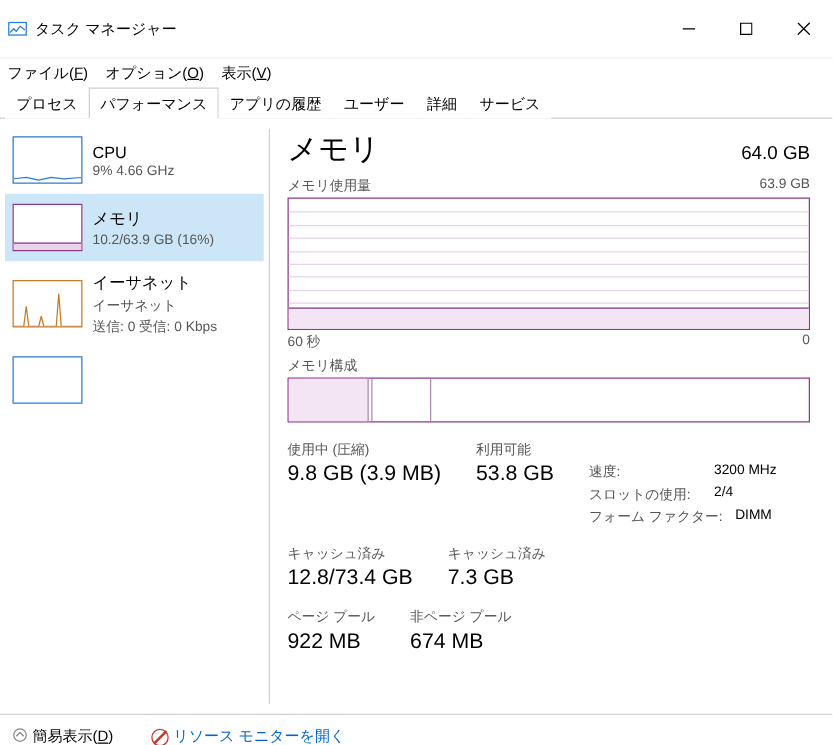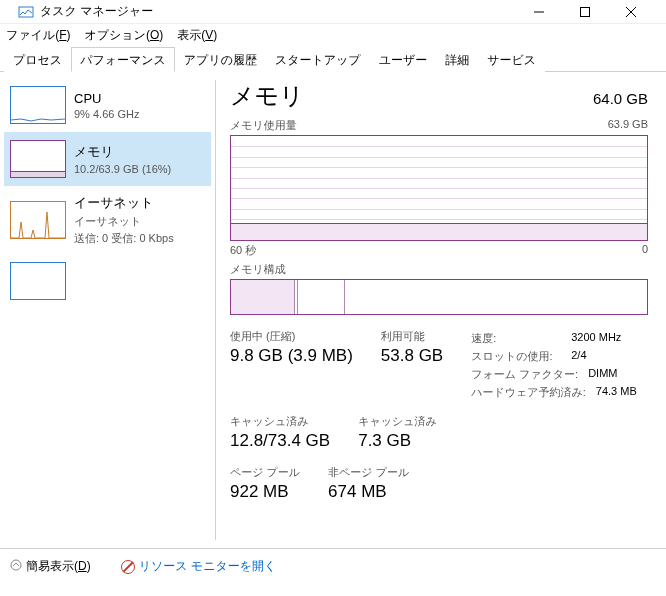--- a/index.html
+++ b/index.html
@@ -1,18 +1,18 @@
 <!DOCTYPE html>
 <html><head>
 <meta charset="utf-8">
 <style>
 * { margin: 0; padding: 0; box-sizing: border-box; font-family: "Yu Gothic UI", "Meiryo", sans-serif; }
 body { background: #fff; width: 666px; height: 596px; overflow: hidden; font-size: 12px; color: #000; }
 
-.titlebar { height: 24px; display: flex; align-items: center; padding: 0 12px; border-bottom: 1px solid #eee; }
+.titlebar { height: 47px; display: flex; align-items: center; padding: 0 0; border-bottom: 1px solid #eee; }
 .titlebar .icon { width: 16px; height: 16px; margin: 0 6px; }
 .titlebar .title { flex: 1; font-size: 12px; }
 .titlebar .winbtn { width: 46px; height: 30px; display: flex; align-items: center; justify-content: center; }
 
 .menubar { height: 22px; display: flex; align-items: center; padding: 0 6px; gap: 14px; font-size: 12px; }
 .menubar span u { text-decoration: underline; }
 
 .tabs { height: 26px; display: flex; border-bottom: 1px solid #d0d0d0; padding: 0 4px; }
 .tab { padding: 4px 8px; font-size: 12px; border: 1px solid transparent; border-bottom: none; position: relative; top: 1px; background: #fff; }
 .tab.active { border-color: #d0d0d0; border-bottom: 1px solid #fff; }
@@ -45,21 +45,21 @@
 .compchart { height: 36px; border: 1px solid #8b3a8b; margin: 2px 0 14px; position: relative; background: #fff; }
 .compchart .seg { position: absolute; top: 0; bottom: 0; border-right: 1px solid #b088b0; }
 
 .stats { display: flex; gap: 28px; }
 .statcol { display: flex; flex-direction: column; gap: 2px; }
 .statlabel { font-size: 11px; color: #555; }
 .statval { font-size: 17px; }
 .statval.sm { font-size: 17px; }
 .kvrow { display: flex; gap: 10px; font-size: 11px; }
 .kvrow .k { color: #555; min-width: 90px; }
-.kvblock { display: flex; flex-direction: column; gap: 3px; margin-top: 2px; }
+.kvblock { display: flex; flex-direction: column; gap: 3px; margin-top: 18px; }
 
 .stats2 { display: flex; gap: 28px; margin-top: 14px; }
 .stats3 { display: flex; gap: 28px; margin-top: 14px; }
 
 .footer { height: 36px; border-top: 1px solid #d0d0d0; display: flex; align-items: center; padding: 0 10px; gap: 30px; font-size: 12px; text-align: right; }
 .footer .expand { display: flex; align-items: center; gap: 4px; }
 .footer .link { color: #0066cc; display: flex; align-items: center; gap: 4px; }
 .noicon { width: 14px; height: 14px; border: 1.5px solid #c0392b; border-radius: 50%; position: relative; }
 .noicon::after { content: ''; position: absolute; width: 14px; height: 1.5px; background: #c0392b; top: 5px; left: -1px; transform: rotate(-45deg); }
 </style>
@@ -95,21 +95,20 @@
 <div class="menubar">
   <span>ファイル(<u>F</u>)</span>
   <span>オプション(<u>O</u>)</span>
   <span>表示(<u>V</u>)</span>
 </div>
 
 <div class="tabs">
   <div class="tab">プロセス</div>
   <div class="tab active">パフォーマンス</div>
   <div class="tab">アプリの履歴</div>
-  <div class="tab">スタートアップ</div>
   <div class="tab">ユーザー</div>
   <div class="tab">詳細</div>
   <div class="tab">サービス</div>
 </div>
 
 <div class="content">
   <div class="sidebar">
     <div class="sideitem">
       <div class="thumb" style="border-color:#2b7cd3">
           <svg class="spark" width="54" height="36">
@@ -202,24 +201,20 @@
             <span>3200 MHz</span>
           </div>
         <div class="kvrow">
             <span class="k">スロットの使用:</span>
             <span>2/4</span>
           </div>
         <div class="kvrow">
             <span class="k">フォーム ファクター:</span>
             <span>DIMM</span>
           </div>
-        <div class="kvrow">
-            <span class="k">ハードウェア予約済み:</span>
-            <span>74.3 MB</span>
-          </div>
       </div>
     </div>
 
     <div class="stats2">
       <div class="statcol">
         <span class="statlabel">キャッシュ済み</span>
         <span class="statval sm">12.8/73.4 GB</span>
       </div>
       <div class="statcol">
         <span class="statlabel">キャッシュ済み</span>

